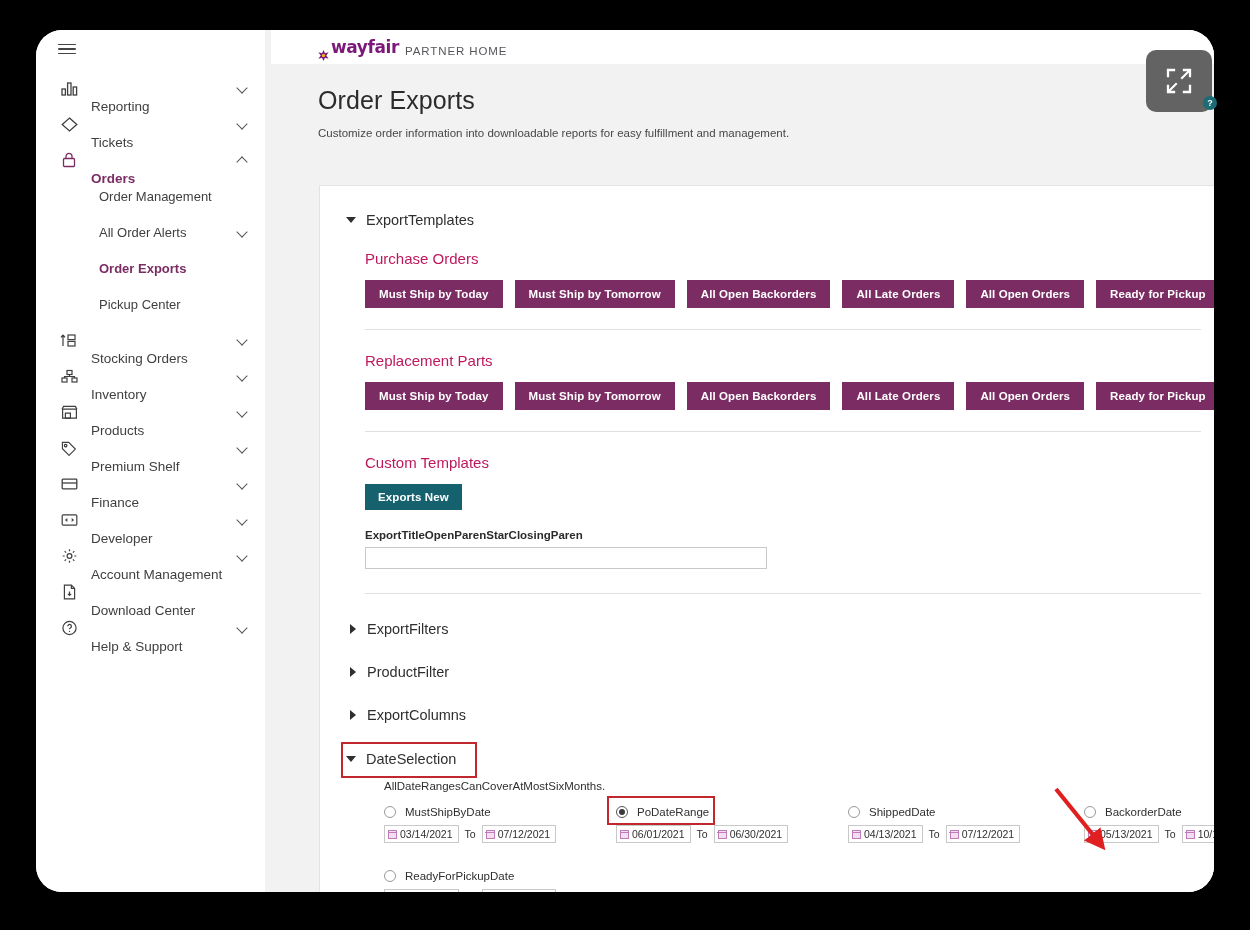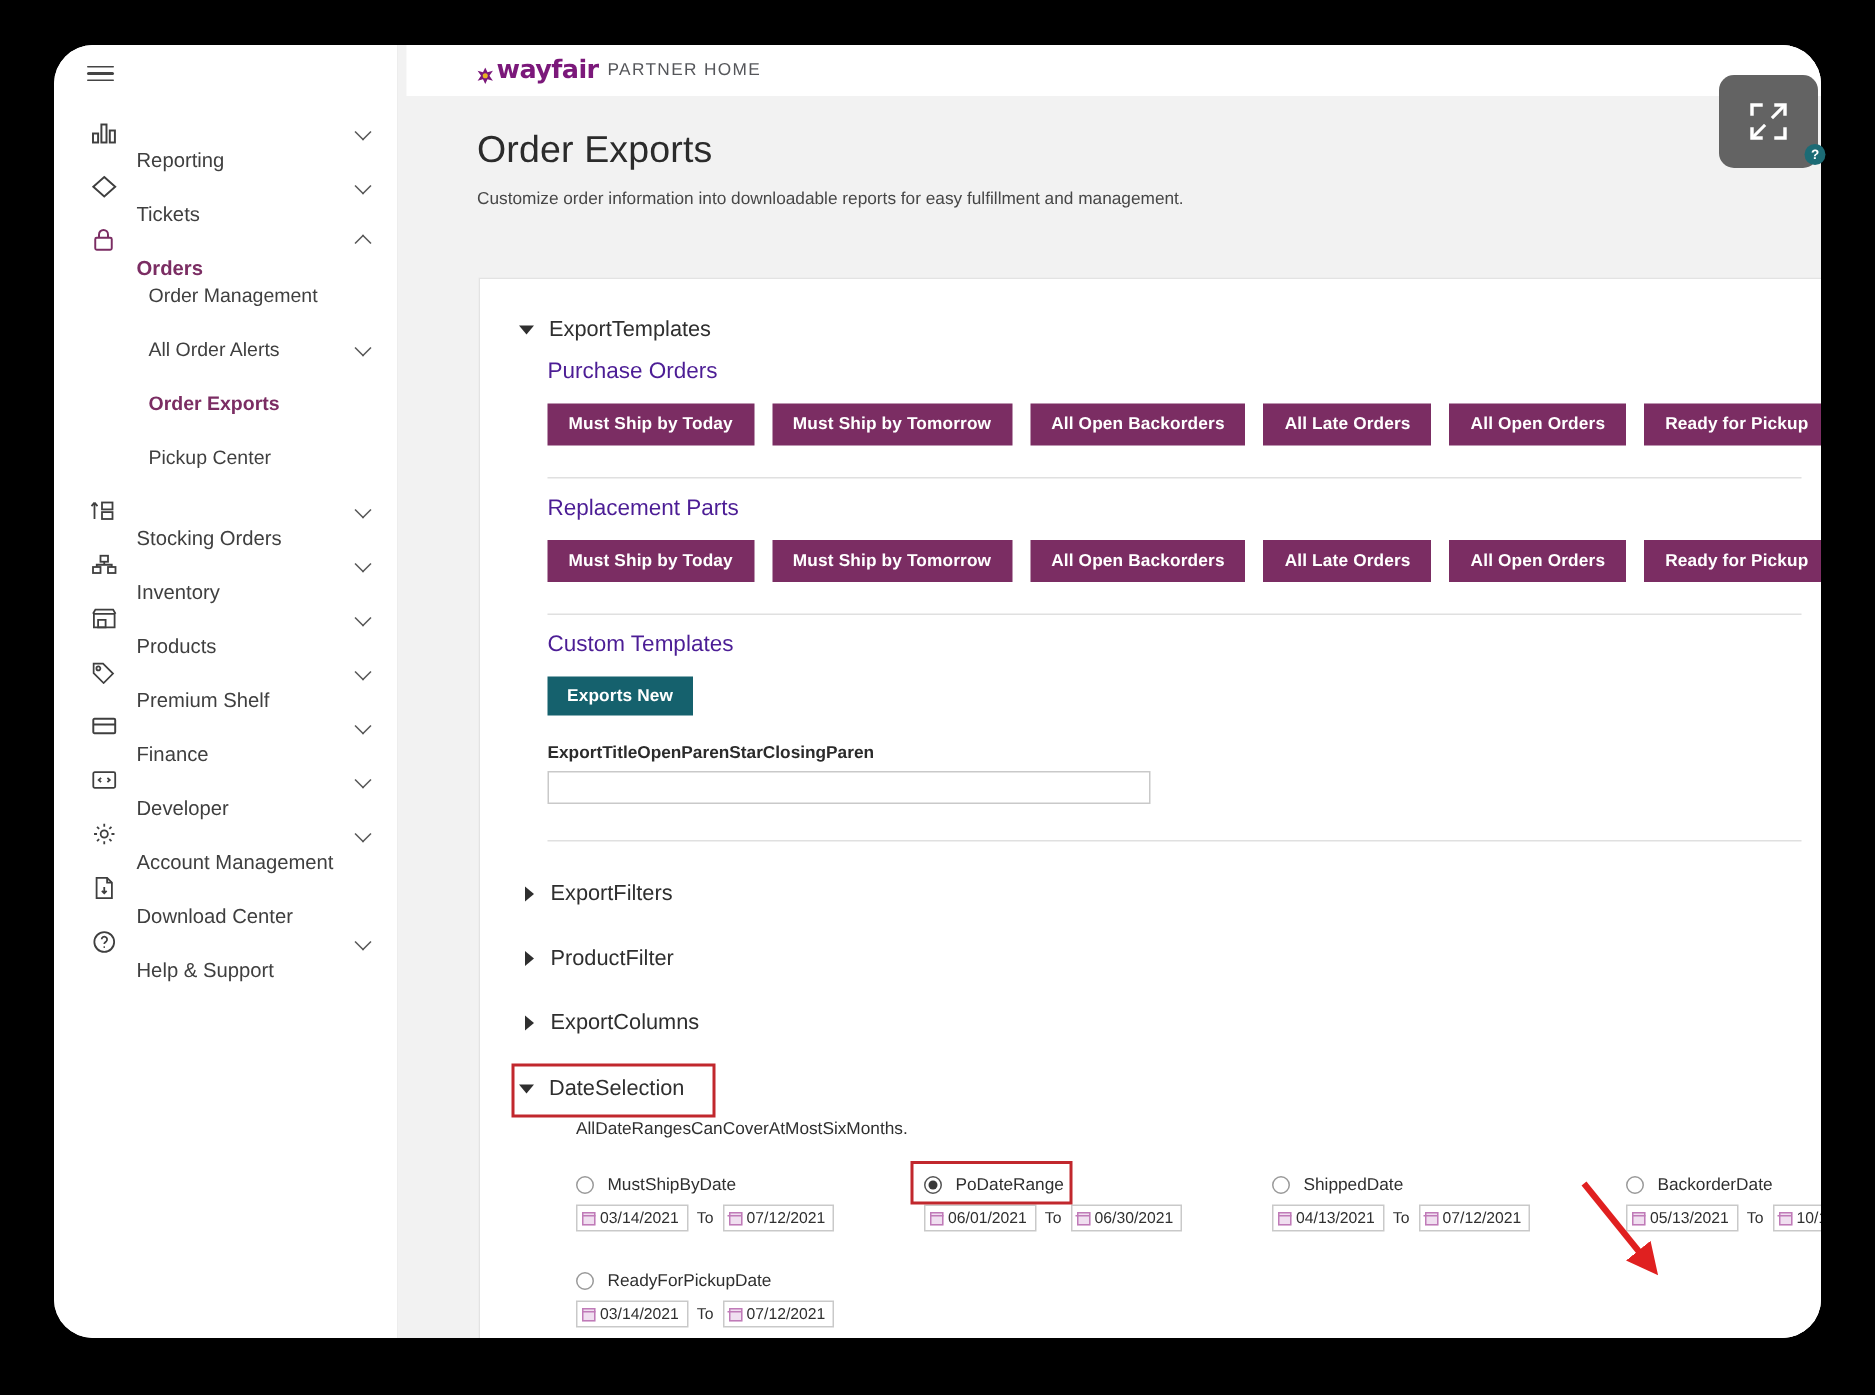--- a/index.html
+++ b/index.html
@@ -90,21 +90,21 @@
     background: #efefef; border-left: 1px solid #dcdcdc; border-right: 1px solid #dcdcdc;
   }
   .topbar {
     position: absolute; left: 235px; top: 0;
     width: 943px; height: 34px;
     background: #fff;
     display: flex; align-items: center;
     padding-left: 47px;
   }
   .brand {
-    display: flex; align-items: center;
+    display: flex; align-items: flex-end;
   }
   .brand .mark {
     width: 11px; height: 11px; margin-right: 2px; position: relative; top: 1px;
   }
   .brand .wf {
     font-family: "DejaVu Sans", sans-serif;
     font-weight: bold; font-size: 17px; color: #7b187a;
     letter-spacing: -0.4px;
   }
   .brand .ph {
@@ -142,21 +142,21 @@
   .tri.down {
     border-left: 5.5px solid transparent; border-right: 5.5px solid transparent;
     border-top: 6.5px solid #2f2f2f;
   }
   .tri.right {
     border-top: 5.5px solid transparent; border-bottom: 5.5px solid transparent;
     border-left: 6.5px solid #2f2f2f;
   }
   .group { padding: 0 0 0 45px; }
   .group-title {
-    font-size: 15px; color: #4c1d95; margin: 11px 0 13px 0;
+    font-size: 15px; color: #be185d; margin: 22px 0 13px 0;
   }
   .btn-row { display: flex; gap: 12px; }
   .pill {
     background: #7b2d63; color: #fff;
     font-size: 11.5px; font-weight: bold;
     padding: 8px 14px;
     border: none; cursor: pointer;
     white-space: nowrap;
     letter-spacing: 0.1px;
   }
@@ -184,21 +184,21 @@
   
   .date-sec-wrap {
     position: relative; margin-top: 28px;
   }
   .redbox {
     position: absolute;
     border: 2.4px solid #c1272d;
     pointer-events: none;
   }
   .date-body { padding: 13px 0 0 64px; }
-  .note { font-size: 11.5px; color: #2f2f2f; margin-bottom: 22px; }
+  .note { font-size: 11.5px; color: #2f2f2f; margin-bottom: 11px; }
   .radio-grid {
     display: grid;
     grid-template-columns: 208px 208px 212px 212px;
     row-gap: 13px;
     gap: 24px;
   }
   .radio-cell { position: relative; }
   .radio-line { display: flex; align-items: center; height: 17px; }
   .radio {
     width: 12px; height: 12px; border-radius: 50%;

